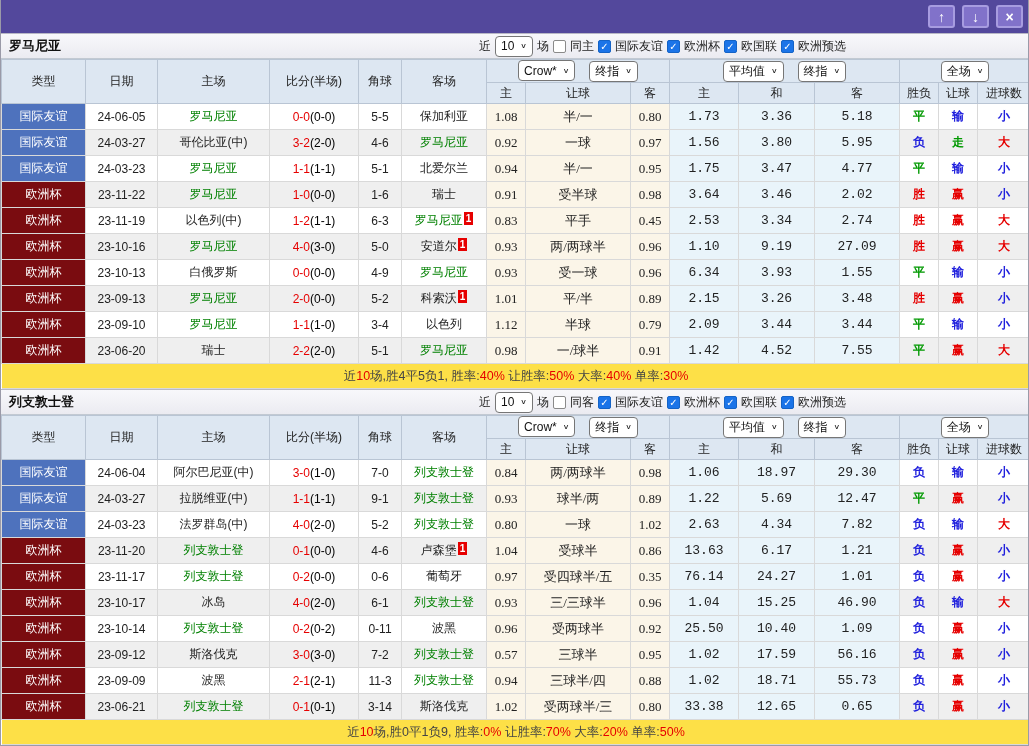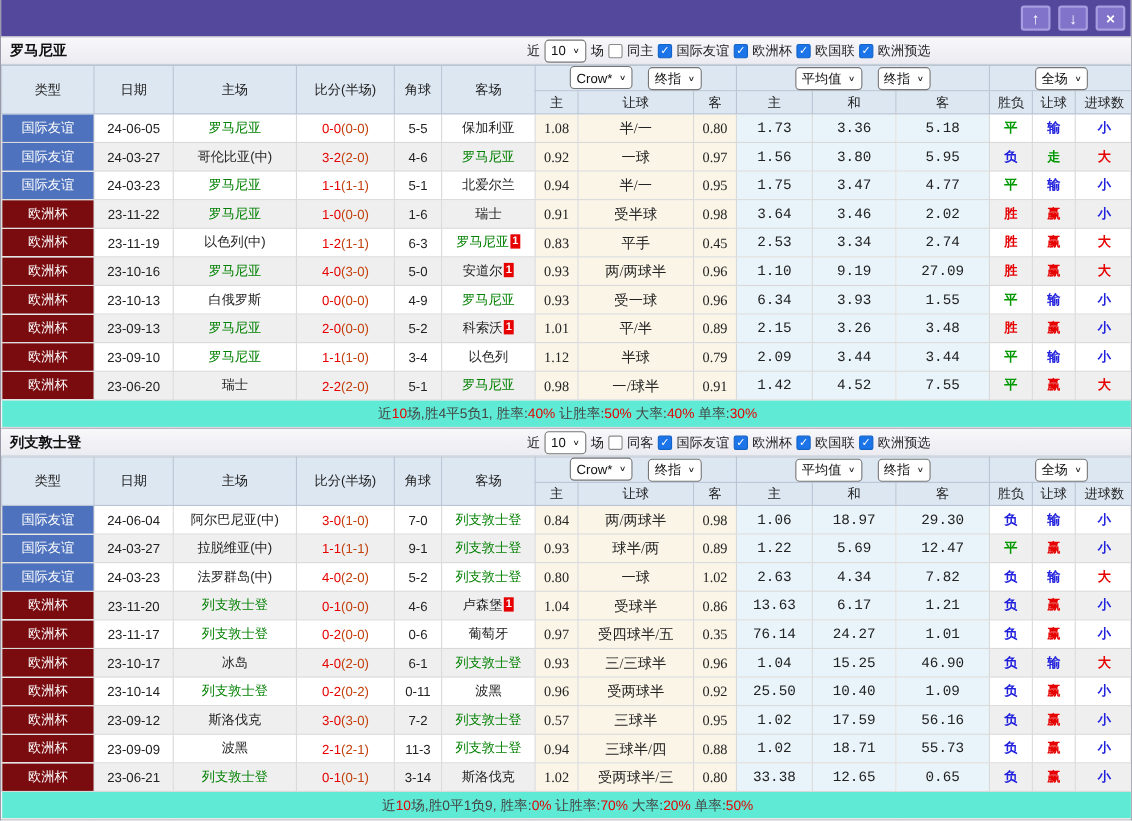--- a/index.html
+++ b/index.html
@@ -37,28 +37,28 @@
   .hrow1 th { height:23px; }
   .hrow2 th { height:21px; }
   .grp { vertical-align:middle; }
   .grp .selectbox { margin:0 7px; display:inline-flex; }
   tbody td { border:1px solid #d9d9d9; height:26px; text-align:center; color:#222; overflow:hidden; white-space:nowrap; }
   tr.alt td { background:#efefef; }
   td.type-blue { background:#4e72bd !important; color:#fff; }
   td.type-maroon { background:#7a0c10 !important; color:#fff; }
   .tname.green { color:#008000; }
   .ft { color:#e60000; }
-  .ht { color:#c2410c; }
+  .ht { color:#000000; }
   .badge { display:inline-block; background:#e60000; color:#fff; font-size:10px; font-weight:bold;
            line-height:13px; padding:0 2px; margin-left:1px; vertical-align:2px; }
   td.cream { background:#fbf5e8 !important; font-family:"Liberation Serif","DejaVu Serif",serif; font-size:13px; }
   td.avgc { background:#e9f4fa !important; font-family:Liberation Mono, monospace; font-size:13px; }
   .res-r { color:#e60000; } .res-g { color:#009900; } .res-b { color:#2020dd; }
   td.resc { font-weight:bold; }
-  tr.summary-row td { border-left:none; border-right:none; background:#5eead4; height:25px; font-size:12.5px; }
+  tr.summary-row td { border-left:none; border-right:none; background:#fde047; height:25px; font-size:12.5px; }
   .seg-dark { color:#444; } .seg-red { color:#e60000; }
 </style>
 </head>
 <body>
 
 <div class="window">
 
   <div class="titlebar">
     <div class="title-center">
       <span class="title">近期战绩</span>

